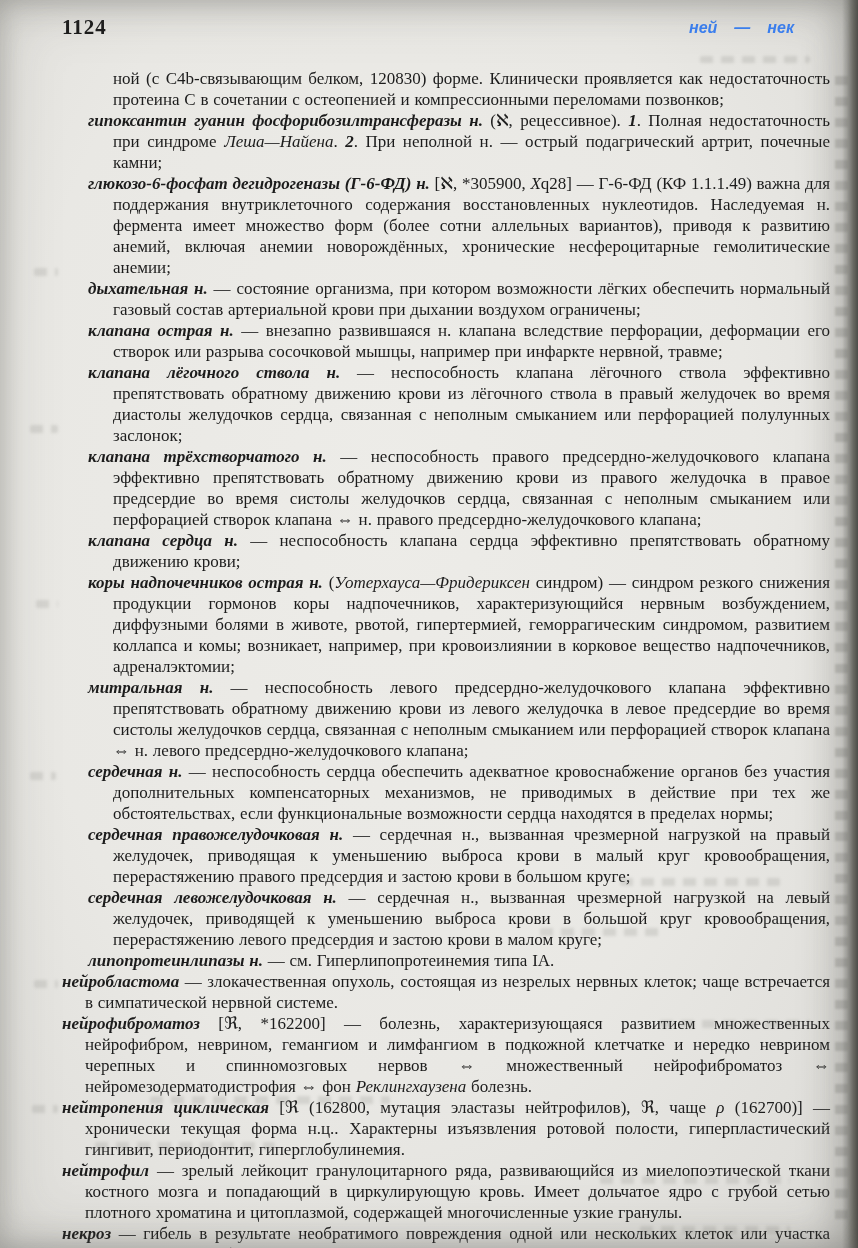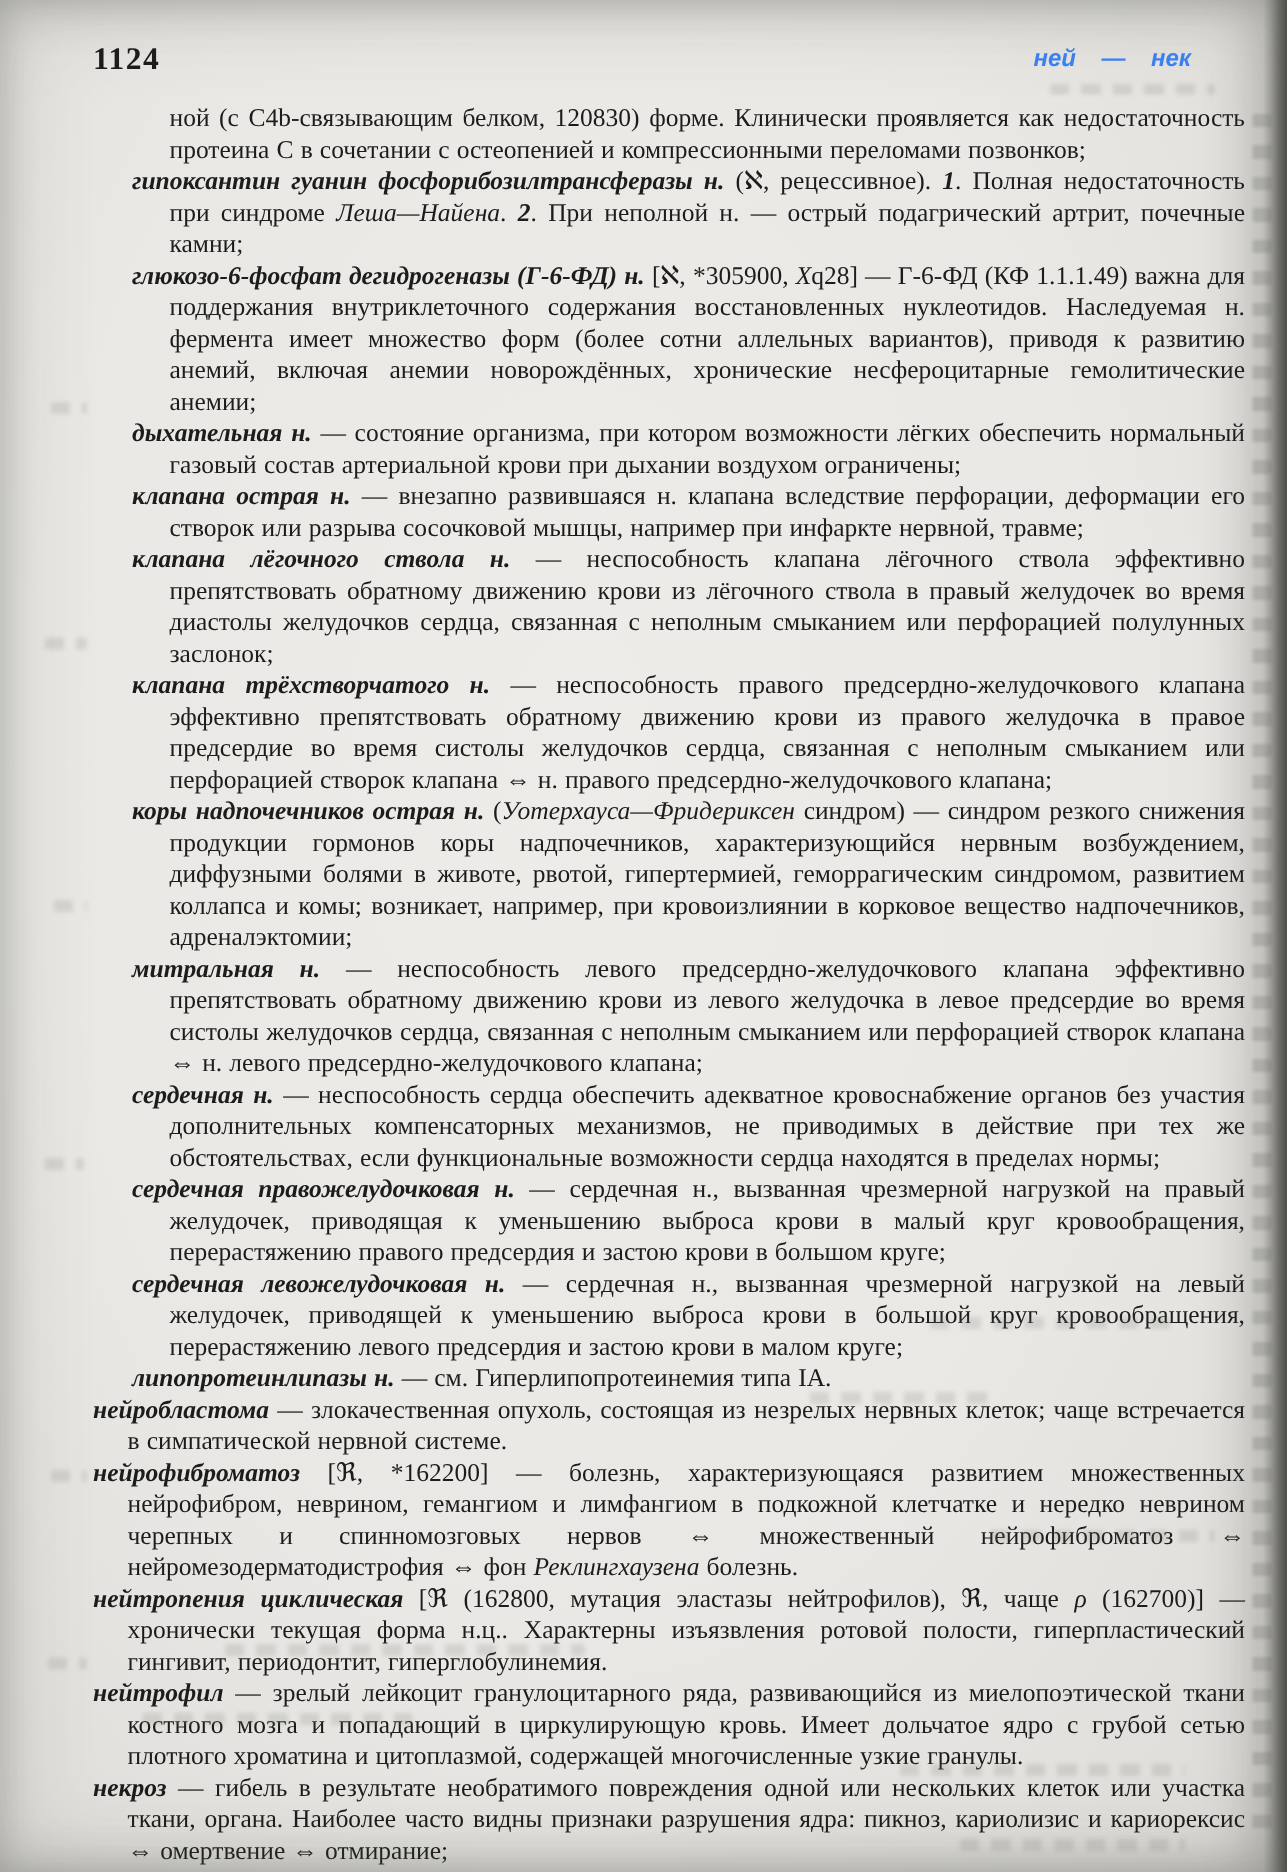--- a/index.html
+++ b/index.html
@@ -4,21 +4,21 @@
 <style>
   html,body{margin:0;padding:0;}
   body{
     width:858px;height:1248px;overflow:hidden;position:relative;
     background:radial-gradient(ellipse at 45% 40%, #edecE8 0%, #e9e8e4 55%, #deddd9 92%, #d5d4d0 100%);
     font-family:"Liberation Serif","DejaVu Serif","DejaVu Sans",serif;
     color:#1c1c1c;
   }
   .page{position:absolute;inset:0;}
   
-  .hdr{position:absolute;top:24px;left:0;width:858px;height:34px;}
+  .hdr{position:absolute;top:12px;left:0;width:858px;height:34px;}
   .pgnum{position:absolute;left:62px;top:3px;font-size:21px;font-weight:bold;letter-spacing:1px;}
   .sect{position:absolute;left:204px;top:4px;font-size:19.5px;font-weight:bold;letter-spacing:1.5px;}
   .runhead{position:absolute;right:64px;top:7px;display:flex;gap:17px;
     font-family:"Liberation Sans","DejaVu Sans",sans-serif;
     font-weight:bold;font-style:italic;font-size:16px;color:#3b82f6;}
   
   .content{position:absolute;left:62px;top:68px;width:768px;
     font-size:17px;line-height:21px;text-align:justify;word-spacing:0.5px;}
   .content p{margin:0;}
   p.sub{padding-left:51px;text-indent:-25px;}
@@ -54,20 +54,21 @@
   </div>
 
   <div class="content">
       <p class="cont"><span>ной (с C4b-связывающим белком, 120830) форме. Клинически проявляется как недостаточность протеина С в сочетании с остеопенией и компрессионными переломами позвонков;</span></p>
       <p class="sub"><span class="hw">гипоксантин гуанин фосфорибозилтрансферазы н.</span><span> (ℵ, рецессивное). </span><span class="bd">1</span><span>. Полная недостаточность при синдроме </span><span class="it">Леша—Найена</span><span>. </span><span class="bd">2</span><span>. При неполной н. — острый подагрический артрит, почечные камни;</span></p>
       <p class="sub"><span class="hw">глюкозо-6-фосфат дегидрогеназы (Г-6-ФД) н.</span><span> [ℵ, *305900, </span><span class="it">X</span><span>q28] — Г-6-ФД (КФ 1.1.1.49) важна для поддержания внутриклеточного содержания восстановленных нуклеотидов. Наследуемая н. фермента имеет множество форм (более сотни аллельных вариантов), приводя к развитию анемий, включая анемии новорождённых, хронические несфероцитарные гемолитические анемии;</span></p>
       <p class="sub"><span class="hw">дыхательная н.</span><span> — состояние организма, при котором возможности лёгких обеспечить нормальный газовый состав артериальной крови при дыхании воздухом ограничены;</span></p>
       <p class="sub"><span class="hw">клапана острая н.</span><span> — внезапно развившаяся н. клапана вследствие перфорации, деформации его створок или разрыва сосочковой мышцы, например при инфаркте нервной, травме;</span></p>
       <p class="sub"><span class="hw">клапана лёгочного ствола н.</span><span> — неспособность клапана лёгочного ствола эффективно препятствовать обратному движению крови из лёгочного ствола в правый желудочек во время диастолы желудочков сердца, связанная с неполным смыканием или перфорацией полулунных заслонок;</span></p>
       <p class="sub"><span class="hw">клапана трёхстворчатого н.</span><span> — неспособность правого предсердно-желудочкового клапана эффективно препятствовать обратному движению крови из правого желудочка в правое предсердие во время систолы желудочков сердца, связанная с неполным смыканием или перфорацией створок клапана ⇔ н. правого предсердно-желудочкового клапана;</span></p>
+      <p class="sub"><span class="hw">клапана сердца н.</span><span> — неспособность клапана сердца эффективно препятствовать обратному движению крови;</span></p>
       <p class="sub"><span class="hw">коры надпочечников острая н.</span><span> (</span><span class="it">Уотерхауса—Фридериксен</span><span> синдром) — синдром резкого снижения продукции гормонов коры надпочечников, характеризующийся нервным возбуждением, диффузными болями в животе, рвотой, гипертермией, геморрагическим синдромом, развитием коллапса и комы; возникает, например, при кровоизлиянии в корковое вещество надпочечников, адреналэктомии;</span></p>
       <p class="sub"><span class="hw">митральная н.</span><span> — неспособность левого предсердно-желудочкового клапана эффективно препятствовать обратному движению крови из левого желудочка в левое предсердие во время систолы желудочков сердца, связанная с неполным смыканием или перфорацией створок клапана ⇔ н. левого предсердно-желудочкового клапана;</span></p>
       <p class="sub"><span class="hw">сердечная н.</span><span> — неспособность сердца обеспечить адекватное кровоснабжение органов без участия дополнительных компенсаторных механизмов, не приводимых в действие при тех же обстоятельствах, если функциональные возможности сердца находятся в пределах нормы;</span></p>
       <p class="sub"><span class="hw">сердечная правожелудочковая н.</span><span> — сердечная н., вызванная чрезмерной нагрузкой на правый желудочек, приводящая к уменьшению выброса крови в малый круг кровообращения, перерастяжению правого предсердия и застою крови в большом круге;</span></p>
       <p class="sub"><span class="hw">сердечная левожелудочковая н.</span><span> — сердечная н., вызванная чрезмерной нагрузкой на левый желудочек, приводящей к уменьшению выброса крови в большой круг кровообращения, перерастяжению левого предсердия и застою крови в малом круге;</span></p>
       <p class="sub"><span class="hw">липопротеинлипазы н.</span><span> — см. Гиперлипопротеинемия типа IA.</span></p>
       <p class="main"><span class="hw">нейробластома</span><span> — злокачественная опухоль, состоящая из незрелых нервных клеток; чаще встречается в симпатической нервной системе.</span></p>
       <p class="main"><span class="hw">нейрофиброматоз</span><span> [ℜ, *162200] — болезнь, характеризующаяся развитием множественных нейрофибром, неврином, гемангиом и лимфангиом в подкожной клетчатке и нередко неврином черепных и спинномозговых нервов ⇔ множественный нейрофиброматоз ⇔ нейромезодерматодистрофия ⇔ фон </span><span class="it">Реклингхаузена</span><span> болезнь.</span></p>
       <p class="main"><span class="hw">нейтропения циклическая</span><span> [ℜ (162800, мутация эластазы нейтрофилов), ℜ, чаще </span><span class="it">ρ</span><span> (162700)] — хронически текущая форма н.ц.. Характерны изъязвления ротовой полости, гиперпластический гингивит, периодонтит, гиперглобулинемия.</span></p>
       <p class="main"><span class="hw">нейтрофил</span><span> — зрелый лейкоцит гранулоцитарного ряда, развивающийся из миелопоэтической ткани костного мозга и попадающий в циркулирующую кровь. Имеет дольчатое ядро с грубой сетью плотного хроматина и цитоплазмой, содержащей многочисленные узкие гранулы.</span></p>

